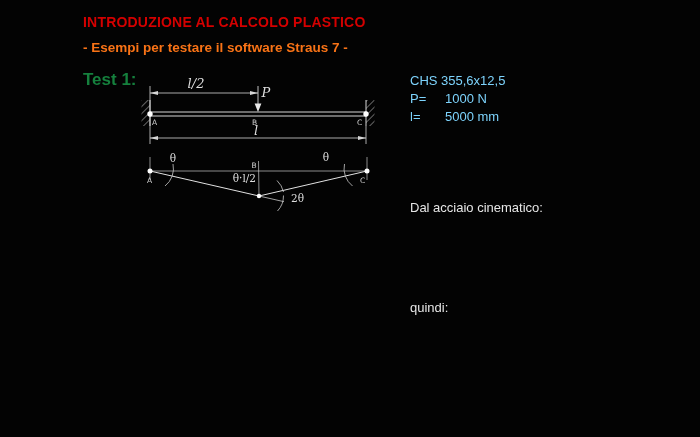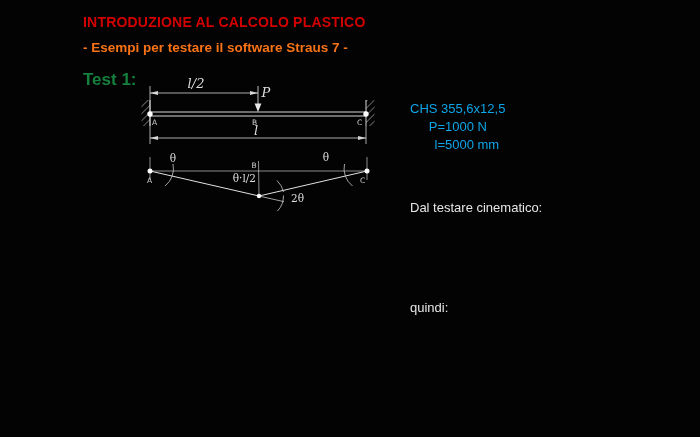--- a/index.html
+++ b/index.html
@@ -1,24 +1,24 @@
 <!DOCTYPE html>
 <html><head>
 <meta charset="utf-8">
 <style>
   html,body{margin:0;padding:0;background:#000;}
   .slide{
     position:relative;width:700px;height:437px;background:#030303;
-    overflow:hidden;font-family:"Liberation Sans",sans-serif;color:#e8e8e8;text-align:right;
+    overflow:hidden;font-family:"Liberation Sans",sans-serif;color:#e8e8e8;
   }
   .abs{position:absolute;}
   .title{left:83px;top:14px;font-size:14px;font-weight:bold;color:#d40000;letter-spacing:.2px;}
   .subtitle{left:83px;top:40px;font-size:13.5px;font-weight:bold;color:#f97316;}
   .test-label{left:83px;top:70px;font-size:17px;font-weight:600;color:#15803d;}
-  .specs{left:410px;top:72px;font-size:13px;line-height:18px;color:#0ea5e9;margin-top:28px;}
+  .specs{left:410px;top:72px;font-size:13px;line-height:18px;color:#7dd3fc;}
   .spec-row{display:flex;white-space:pre;}
   .spec-label{width:35px;flex:none;}
   .sub{font-size:8px;vertical-align:-2px;letter-spacing:0;}
   .kin{font-size:13px;color:#e6e6e6;white-space:pre;}
   .kin-intro{left:410px;top:200px;}
   .kin-eq{left:410px;top:234px;}
   .kin-quindi{left:410px;top:268px;margin-top:32px;}
   .kin-res{left:410px;top:302px;}
   svg text{fill:#dedede;font-family:"DejaVu Serif",serif;}
   svg .node-lbl{font-size:7.5px;font-family:"DejaVu Sans",sans-serif;fill:#cfcfcf;}
@@ -110,19 +110,19 @@
     <div class="spec-row">
       <span class="spec-label">P=</span>
       <span>1000 N</span>
     </div>
     <div class="spec-row">
       <span class="spec-label">l=</span>
       <span>5000 mm</span>
     </div>
   </div>
 
-  <div class="abs kin kin-intro">Dal testare cinematico:</div>
+  <div class="abs kin kin-intro">Dal acciaio cinematico:</div>
 
 
   <div class="abs kin kin-quindi">quindi:</div>
 
 
 </div>
 
 </body></html>

